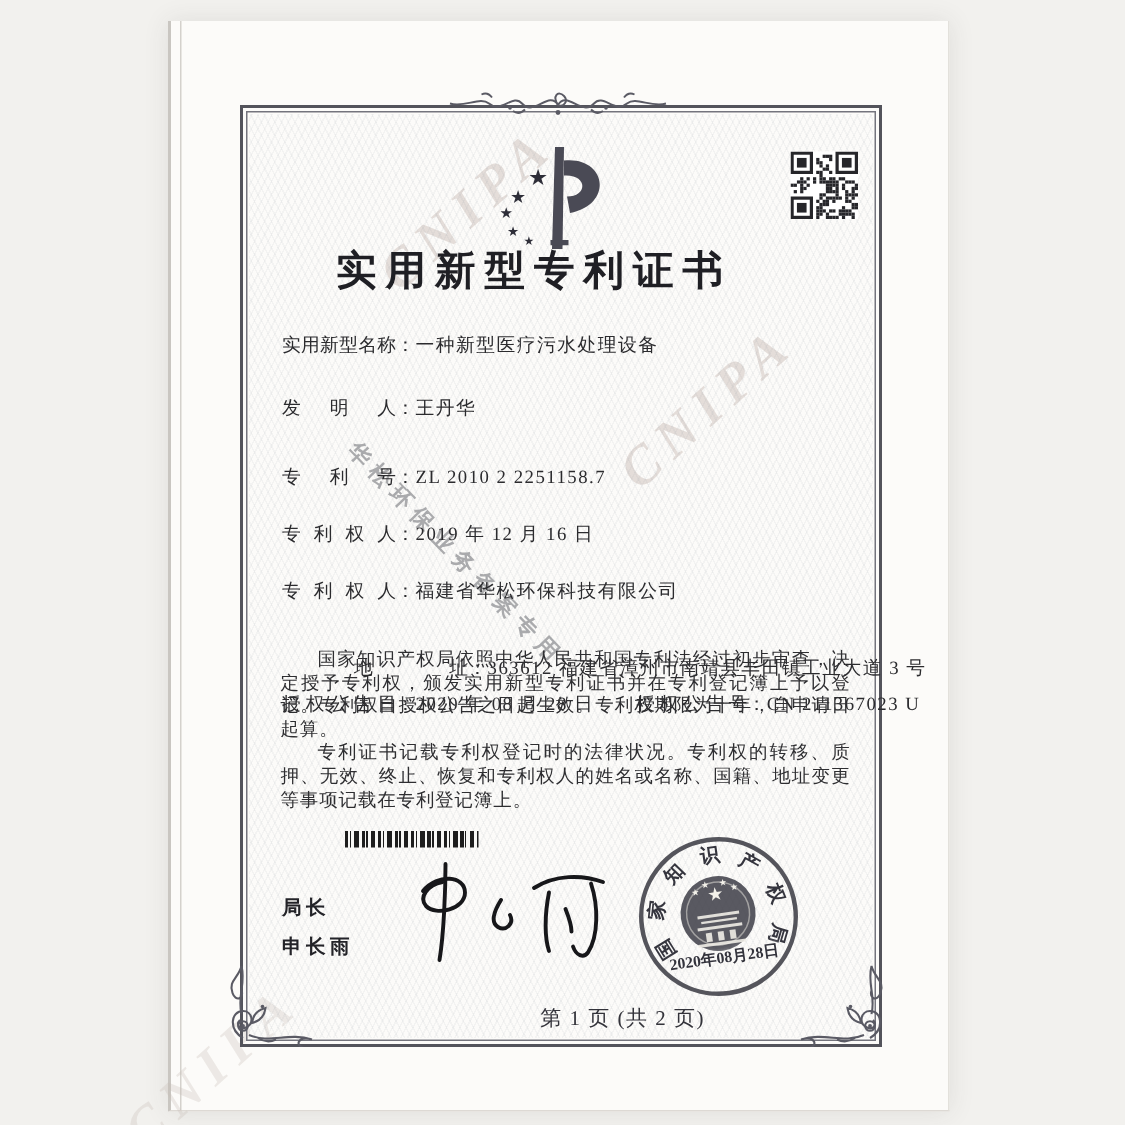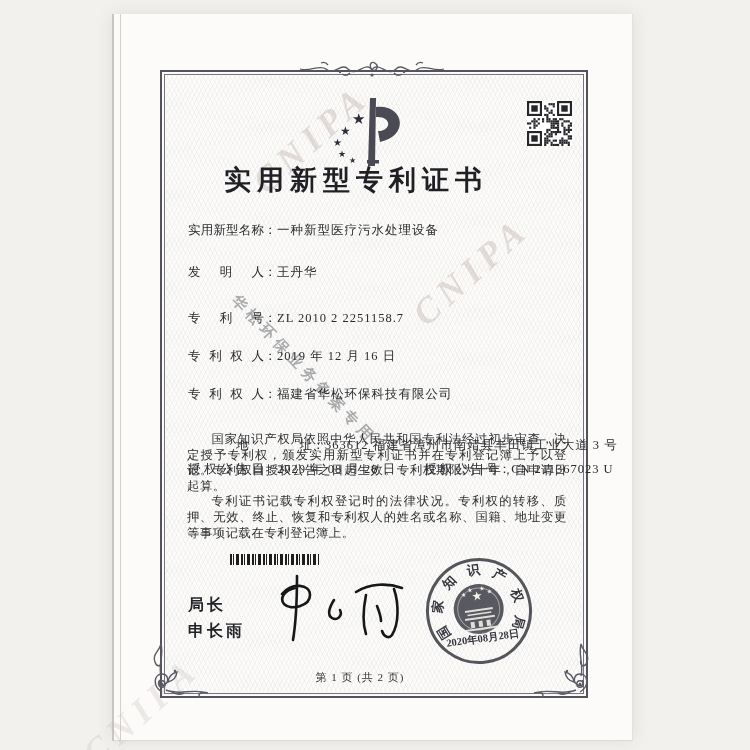--- a/index.html
+++ b/index.html
@@ -44,23 +44,23 @@
 
   
   .legal{position:absolute;left:187px;top:432px;width:380px;z-index:3;font-size:12.3px;line-height:15.6px;
          color:#2e2e31;text-align:justify;}
   .legal p{margin:0;text-indent:2em;letter-spacing:.6px;}
 
   
   .barcode{position:absolute;left:230px;top:554px;width:89px;height:11px;z-index:3;
      background:repeating-linear-gradient(90deg,#1e1e1e 0 2px,#f8f8f6 2px 3px,#1e1e1e 3px 4px,#f8f8f6 4px 6px,#1e1e1e 6px 9px,#f8f8f6 9px 11px);}
   .signer{position:absolute;left:188px;top:592px;z-index:3;font-family:"Liberation Sans","DejaVu Sans",sans-serif;
-          font-size:16px;font-weight:600;letter-spacing:3px;color:#232328;line-height:26px;}
+          font-size:13px;font-weight:600;letter-spacing:3px;color:#232328;line-height:26px;}
   .signature{position:absolute;left:258px;top:570px;z-index:4;}
-  .pageinfo{position:absolute;left:250px;top:670px;width:220px;text-align:center;font-size:11px;
+  .pageinfo{position:absolute;left:250px;top:670px;width:220px;text-align:right;font-size:14px;
             letter-spacing:1px;color:#33333a;z-index:3;}
   .footnote{position:absolute;left:250px;top:704px;width:220px;text-align:center;font-size:11.5px;
             letter-spacing:2px;color:#3a3a40;z-index:3;}
 
   
   .seal{position:absolute;left:424px;top:556px;width:110px;height:110px;transform:rotate(-8deg);z-index:5;}
   .seal-ring{position:absolute;inset:2px;border:3px solid rgba(61,61,70,.88);border-radius:50%;}
   .seal-arc span{position:absolute;left:50%;top:50%;width:16px;height:16px;margin:-8px 0 0 -8px;
       font-size:13px;font-weight:bold;color:#35353e;text-align:center;line-height:16px;}
   .seal-date{position:absolute;left:0;right:0;top:76px;text-align:center;font-size:10.5px;font-weight:bold;

